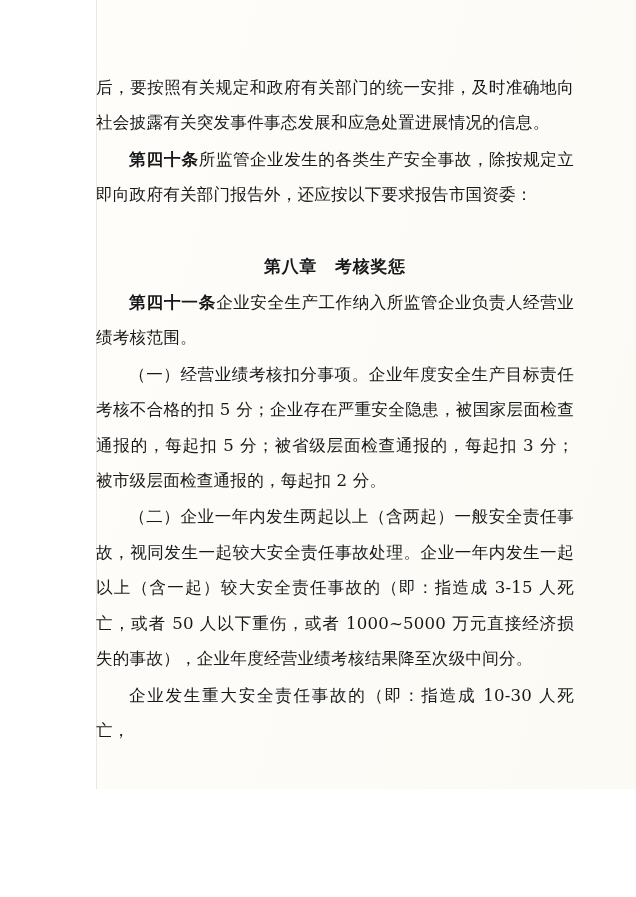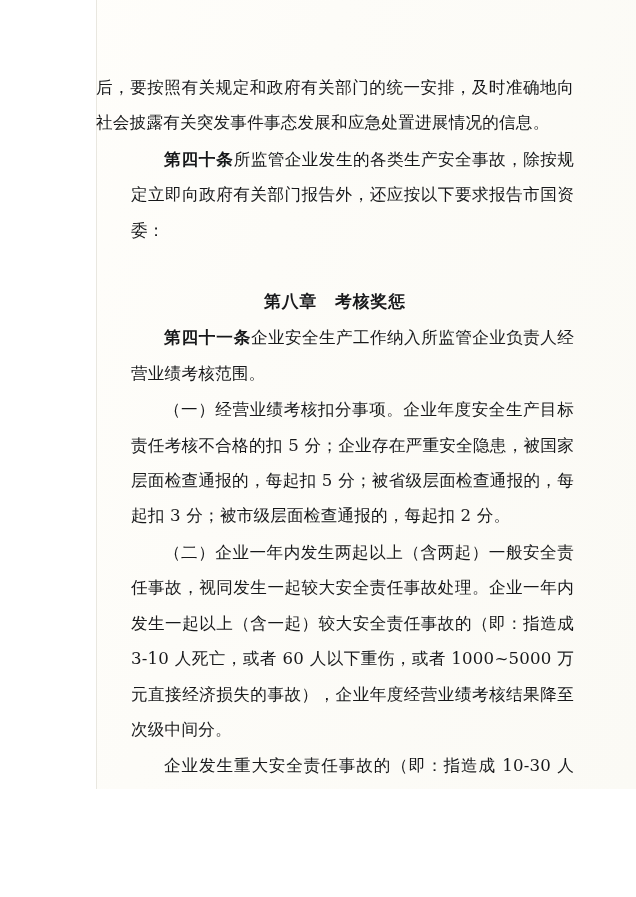--- a/index.html
+++ b/index.html
@@ -44,21 +44,20 @@
     font-size: 16.6px;
     line-height: 35.4px;
     color: #17181a;
     text-align: justify;
     text-align-last: left;
     letter-spacing: 0.2px;
     word-break: break-all;
   }
   p.indent {
     text-indent: 33px;
-    padding-left: 35px;
   }
   p.center {
     text-align: center;
     text-align-last: center;
     text-indent: 0;
   }
   .bold {
     font-weight: bold;
     letter-spacing: 0.6px;
   }
@@ -96,21 +95,21 @@
     <p class="indent"><span class="bold">第四十条</span><span>所监管企业发生的各类生产安全事故，除按规定立即向政府有关部门报告外，还应按以下要求报告市国资委：</span></p>
 
 
     <p class="center chapter">第八章　考核奖惩</p>
 
     <p class="indent"><span class="bold">第四十一条</span><span>企业安全生产工作纳入所监管企业负责人经营业绩考核范围。</span></p>
 
     <p class="indent">（一）经营业绩考核扣分事项。企业年度安全生产目标责任考核不合格的扣 5 分；企业存在严重安全隐患，被国家层面检查通报的，每起扣 5 分；被省级层面检查通报的，每起扣 3 分；被市级层面检查通报的，每起扣 2 分。</p>
 
 
-    <p class="indent">（二）企业一年内发生两起以上（含两起）一般安全责任事故，视同发生一起较大安全责任事故处理。企业一年内发生一起以上（含一起）较大安全责任事故的（即：指造成 3-10 人死亡，或者 60 人以下重伤，或者 1000~5000 万元直接经济损失的事故），企业年度经营业绩考核结果降至次级中间分。</p>
+    <p class="indent">（二）企业一年内发生两起以上（含两起）一般安全责任事故，视同发生一起较大安全责任事故处理。企业一年内发生一起以上（含一起）较大安全责任事故的（即：指造成 3-15 人死亡，或者 50 人以下重伤，或者 1000~5000 万元直接经济损失的事故），企业年度经营业绩考核结果降至次级中间分。</p>
 
     <p class="indent">企业发生重大安全责任事故的（即：指造成 10-30 人死亡，</p>
 
   </div>
 
   <div class="footer">
     <span class="pagenum">— 14 —</span>
   </div>
 </div>
 

